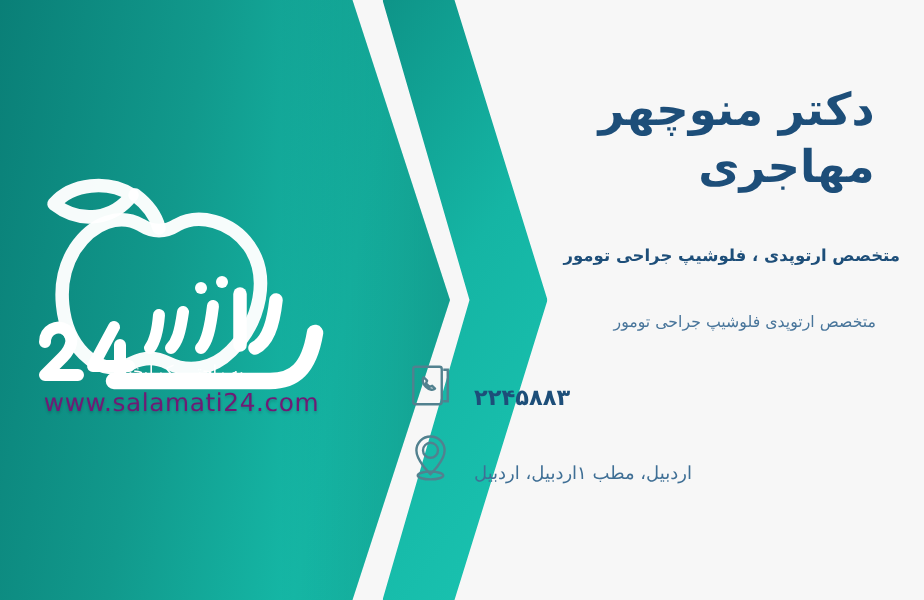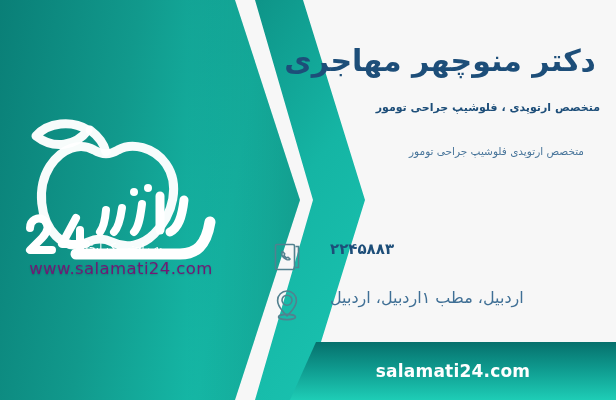--- a/index.html
+++ b/index.html
@@ -81,21 +81,21 @@
   
   .content {
     position: absolute;
     right: 16px; top: 0;
     width: 330px;
     text-align: right;
     direction: rtl;
     z-index: 5;
   }
   .doctor-name {
-    margin: 4px;
+    margin: 17px;
     padding-top: 38px;
     color: #1d4e79;
     font-size: 30px;
     font-weight: bold;
     line-height: 1.25;
     letter-spacing: -0.2px;
   }
   .specialty {
     margin: 0;
     padding-top: 16px;
@@ -117,24 +117,24 @@
   .contact {
     position: absolute;
     right: 16px;
     top: 240px;
     width: 330px;
     direction: rtl;
     z-index: 5;
   }
   .contact-row {
     display: flex;
-    align-items: flex-start;
+    align-items: flex-end;
     justify-content: flex-start;
     flex-direction: row-reverse;
-    gap: 20px;
+    gap: 6px;
     margin-bottom: 14px;
   }
   .contact-icon {
     flex: 0 0 34px;
     width: 34px; height: 34px;
     display: flex;
     align-items: center;
     justify-content: center;
     color: #52818f;
   }
@@ -146,21 +146,21 @@
     color: #1d4e79;
   }
   .phone-text {
     font-size: 15px;
     font-weight: bold;
     letter-spacing: 1px;
     direction: rtl;
     text-align: left;
   }
   .address-text {
-    font-size: 16px;
+    font-size: 12px;
     color: #3f6f95;
     direction: rtl;
     text-align: left;
   }
 
   
   .bottom-banner {
     position: absolute;
     left: 290px; bottom: 0;
     width: 326px; height: 58px;
@@ -250,17 +250,14 @@
           <path d="M14 2 C8.8 2 4.6 6.2 4.6 11.4 C4.6 18.3 14 27 14 27 C14 27 23.4 18.3 23.4 11.4 C23.4 6.2 19.2 2 14 2 Z" fill="none" stroke="#52818f" stroke-width="1.6"></path>
           <circle cx="14" cy="11.2" r="5" fill="none" stroke="#52818f" stroke-width="1.6"></circle>
           <ellipse cx="14" cy="28" rx="8.5" ry="2.6" fill="none" stroke="#52818f" stroke-width="1.6"></ellipse>
         </svg>
       </span>
       <span class="contact-text address-text">اردبیل، مطب ۱اردبیل، اردبیل</span>
     </div>
 
   </div>
 
-  <div class="bottom-banner">
-    <span class="bottom-banner-text">salamati24.com</span>
-  </div>
 
 </div>
 
 </body></html>

